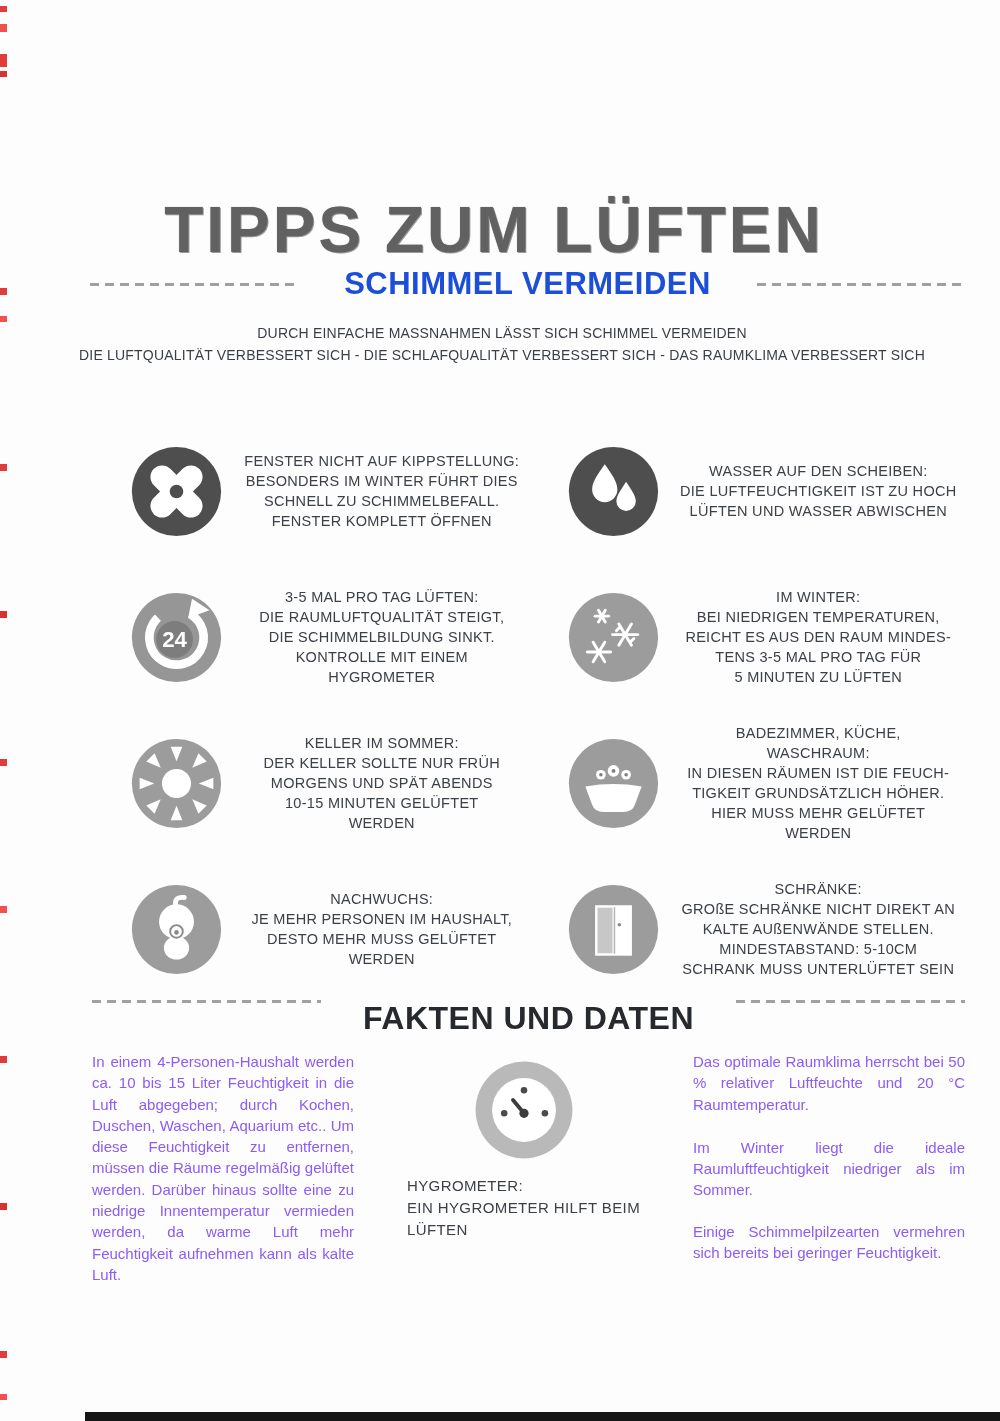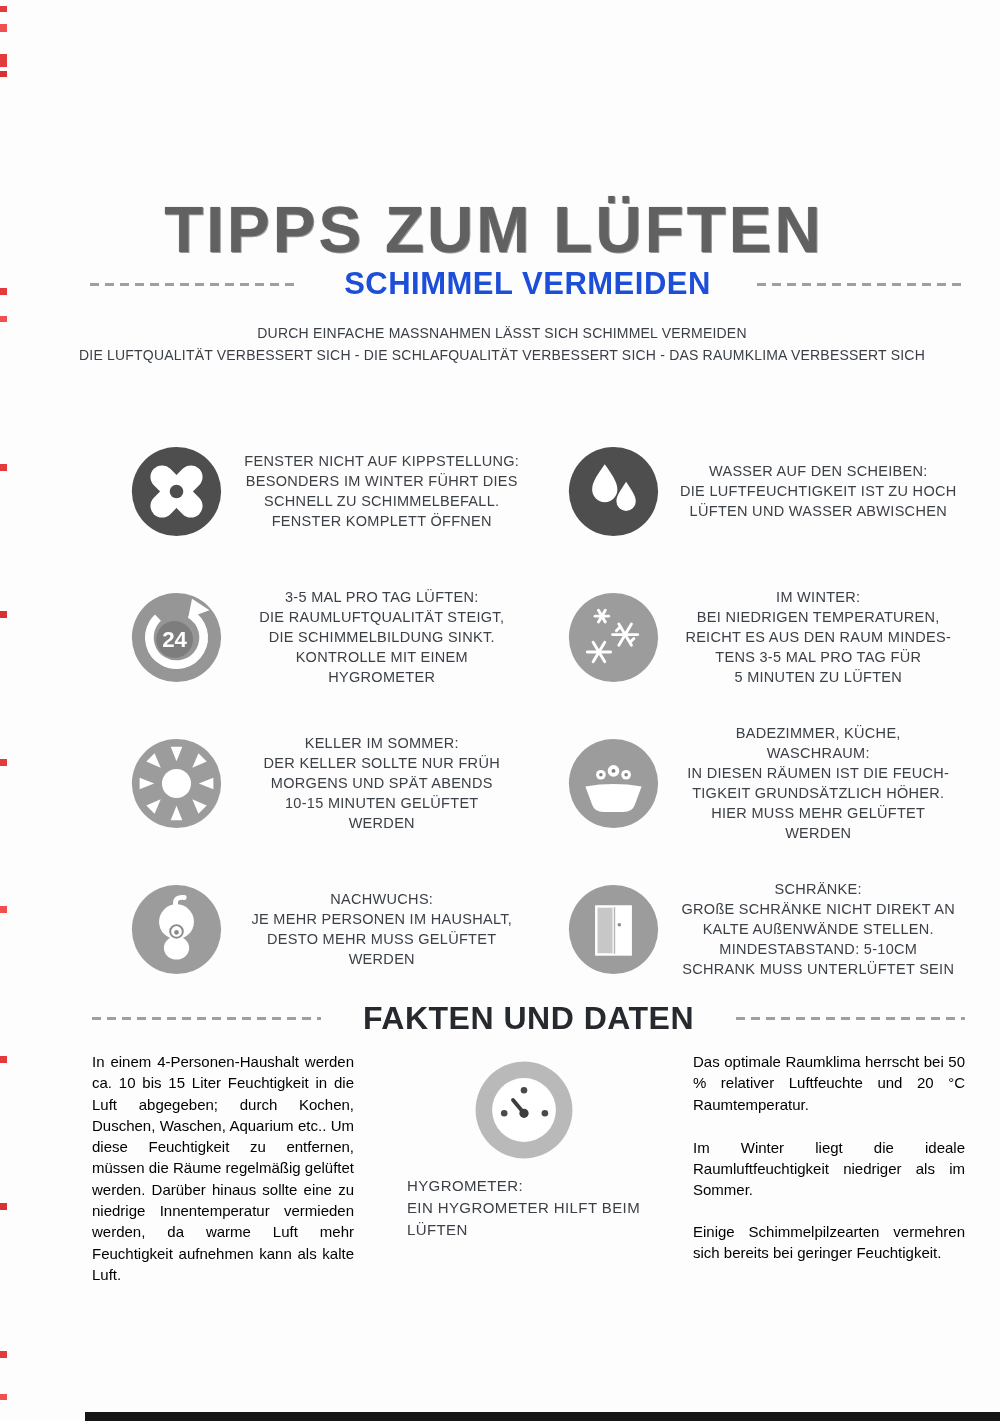--- a/index.html
+++ b/index.html
@@ -38,28 +38,28 @@
     position:absolute;top:418px;left:92px;right:35px;
     display:grid;grid-template-columns:1fr 1fr;grid-auto-rows:146px;
   }
   .tip{display:flex;align-items:center;gap:16px;padding-left:36px;padding-right:6px;}
   .tip svg{flex:0 0 auto;display:block;}
   .tip-text{
     flex:1;text-align:center;font-size:14.5px;line-height:1.38;
     letter-spacing:.3px;color:#3c4147;white-space:pre-line;
   }
   .facts{position:absolute;top:1000px;left:92px;right:35px;}
-  .facts-head{display:flex;align-items:center;gap:42px;}
+  .facts-head{display:flex;gap:42px;}
   .facts-head h2{
     margin:0;font-size:32px;font-weight:700;letter-spacing:.5px;color:#26292d;white-space:nowrap;
   }
   .facts-cols{
     display:grid;grid-template-columns:262px 1fr 272px;column-gap:48px;margin-top:14px;
   }
-  .facts-par{font-size:15px;line-height:1.42;text-align:justify;color:#000000;margin:0 0 20px 0;}
+  .facts-par{font-size:15px;line-height:1.42;text-align:justify;color:#8b5cf6;margin:0 0 20px 0;}
   .hygro{display:flex;flex-direction:column;align-items:center;padding-top:4px;}
   .hygro-caption{
     margin-top:10px;font-size:15px;line-height:1.45;
     letter-spacing:.4px;color:#3c4147;white-space:pre-line;
   }
   .scan-mark{position:absolute;left:0;width:7px;display:block;}
   .bottom-bar{position:absolute;left:85px;right:0;bottom:0;height:9px;background:#161616;}
 </style>
 </head>
 <body>

